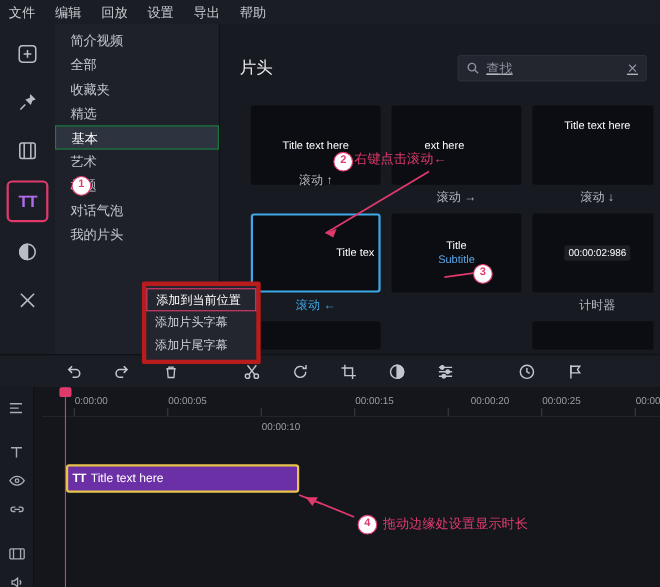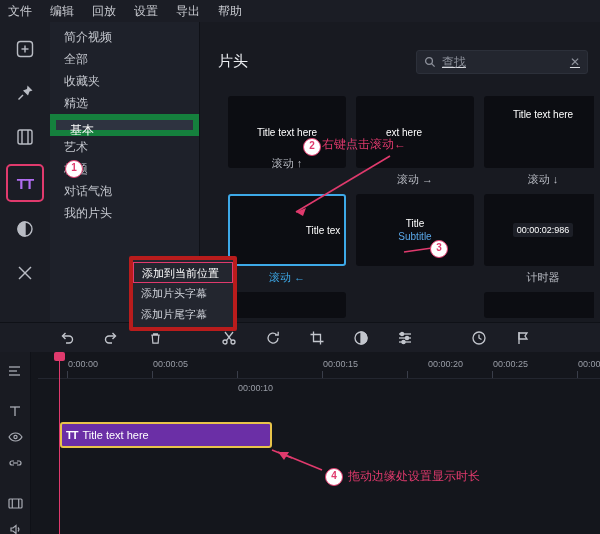--- a/index.html
+++ b/index.html
@@ -39,21 +39,21 @@
   
   .cats{
     position:absolute;left:50px;top:0;width:150px;height:300px;
     background:#1e212a;border-right:1px solid #0f1117;
     padding-top:4px;box-sizing:border-box;
   }
   .cat{
     height:22px;line-height:22px;padding-left:14px;color:#c5c8cf;font-size:12px;
   }
   .cat.active{background:#2e3340;color:#ffffff;}
-  .cat.mark{border:6px solid #15803d;box-sizing:border-box;font-family:Liberation Mono, monospace;}
+  .cat.mark{border:1px solid #15803d;box-sizing:border-box;}
   
   .panel{
     position:absolute;left:200px;top:0;width:400px;height:300px;
     background:#181a21;
   }
   .panel-title{
     position:absolute;left:18px;top:30px;font-size:15px;color:#eceef2;
   }
   .searchbox{
     position:absolute;right:12px;top:28px;width:170px;height:22px;

